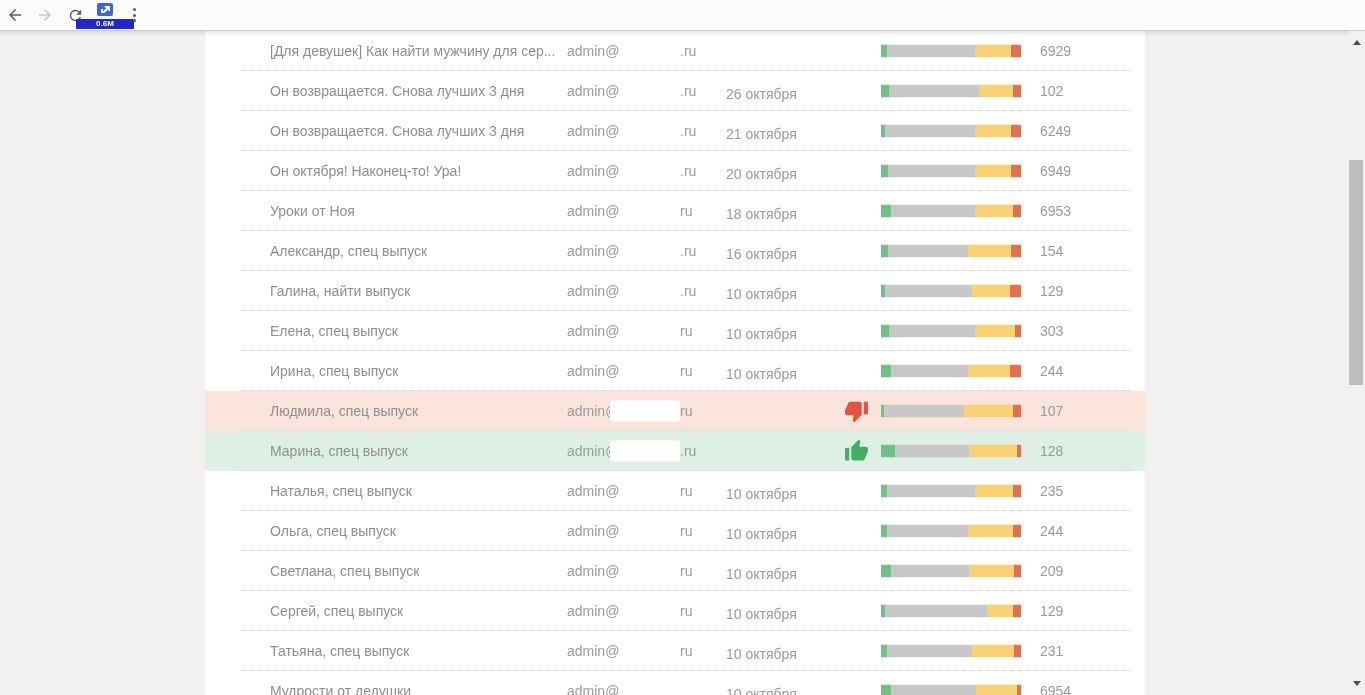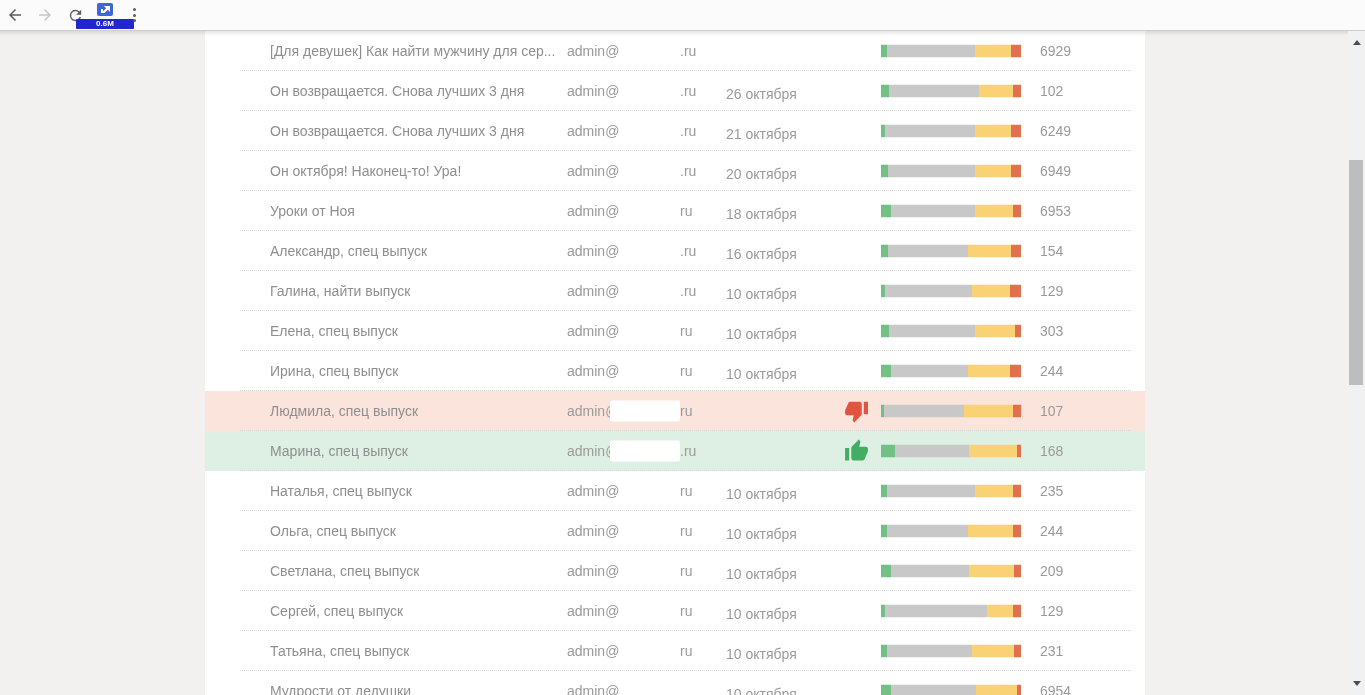--- a/index.html
+++ b/index.html
@@ -306,21 +306,21 @@
       <svg width="27" height="25" viewBox="0 0 24 24">
         <path d="M1 21h4V9H1v12zM23 10c0-1.1-.9-2-2-2h-6.31l.95-4.57.03-.32c0-.41-.17-.79-.44-1.06L14.17 1 7.59 7.59C7.22 7.95 7 8.45 7 9v10c0 1.1.9 2 2 2h9c.83 0 1.54-.5 1.84-1.22l3.02-7.05c.09-.23.14-.47.14-.73v-2z" fill="#43ae63"></path>
       </svg>
     </span>
     <span class="c-bar">
       <i style="width: 10%; background: rgb(114, 192, 131);"></i>
       <i style="width: 53%; background: rgb(200, 200, 200);"></i>
       <i style="width: 34%; background: rgb(248, 210, 116);"></i>
       <i style="width: 3%; background: rgb(226, 112, 79);"></i>
     </span>
-    <span class="cell c-count">168</span>
+    <span class="cell c-count">128</span>
   </div>
 
   <div class="row">
     <span class="cell c-title">Наталья, спец выпуск</span>
     <span class="cell c-email">admin@</span>
 
     <span class="cell c-suffix">ru</span>
     <span class="cell c-date">10 октября</span>
 
     <span class="c-bar">

